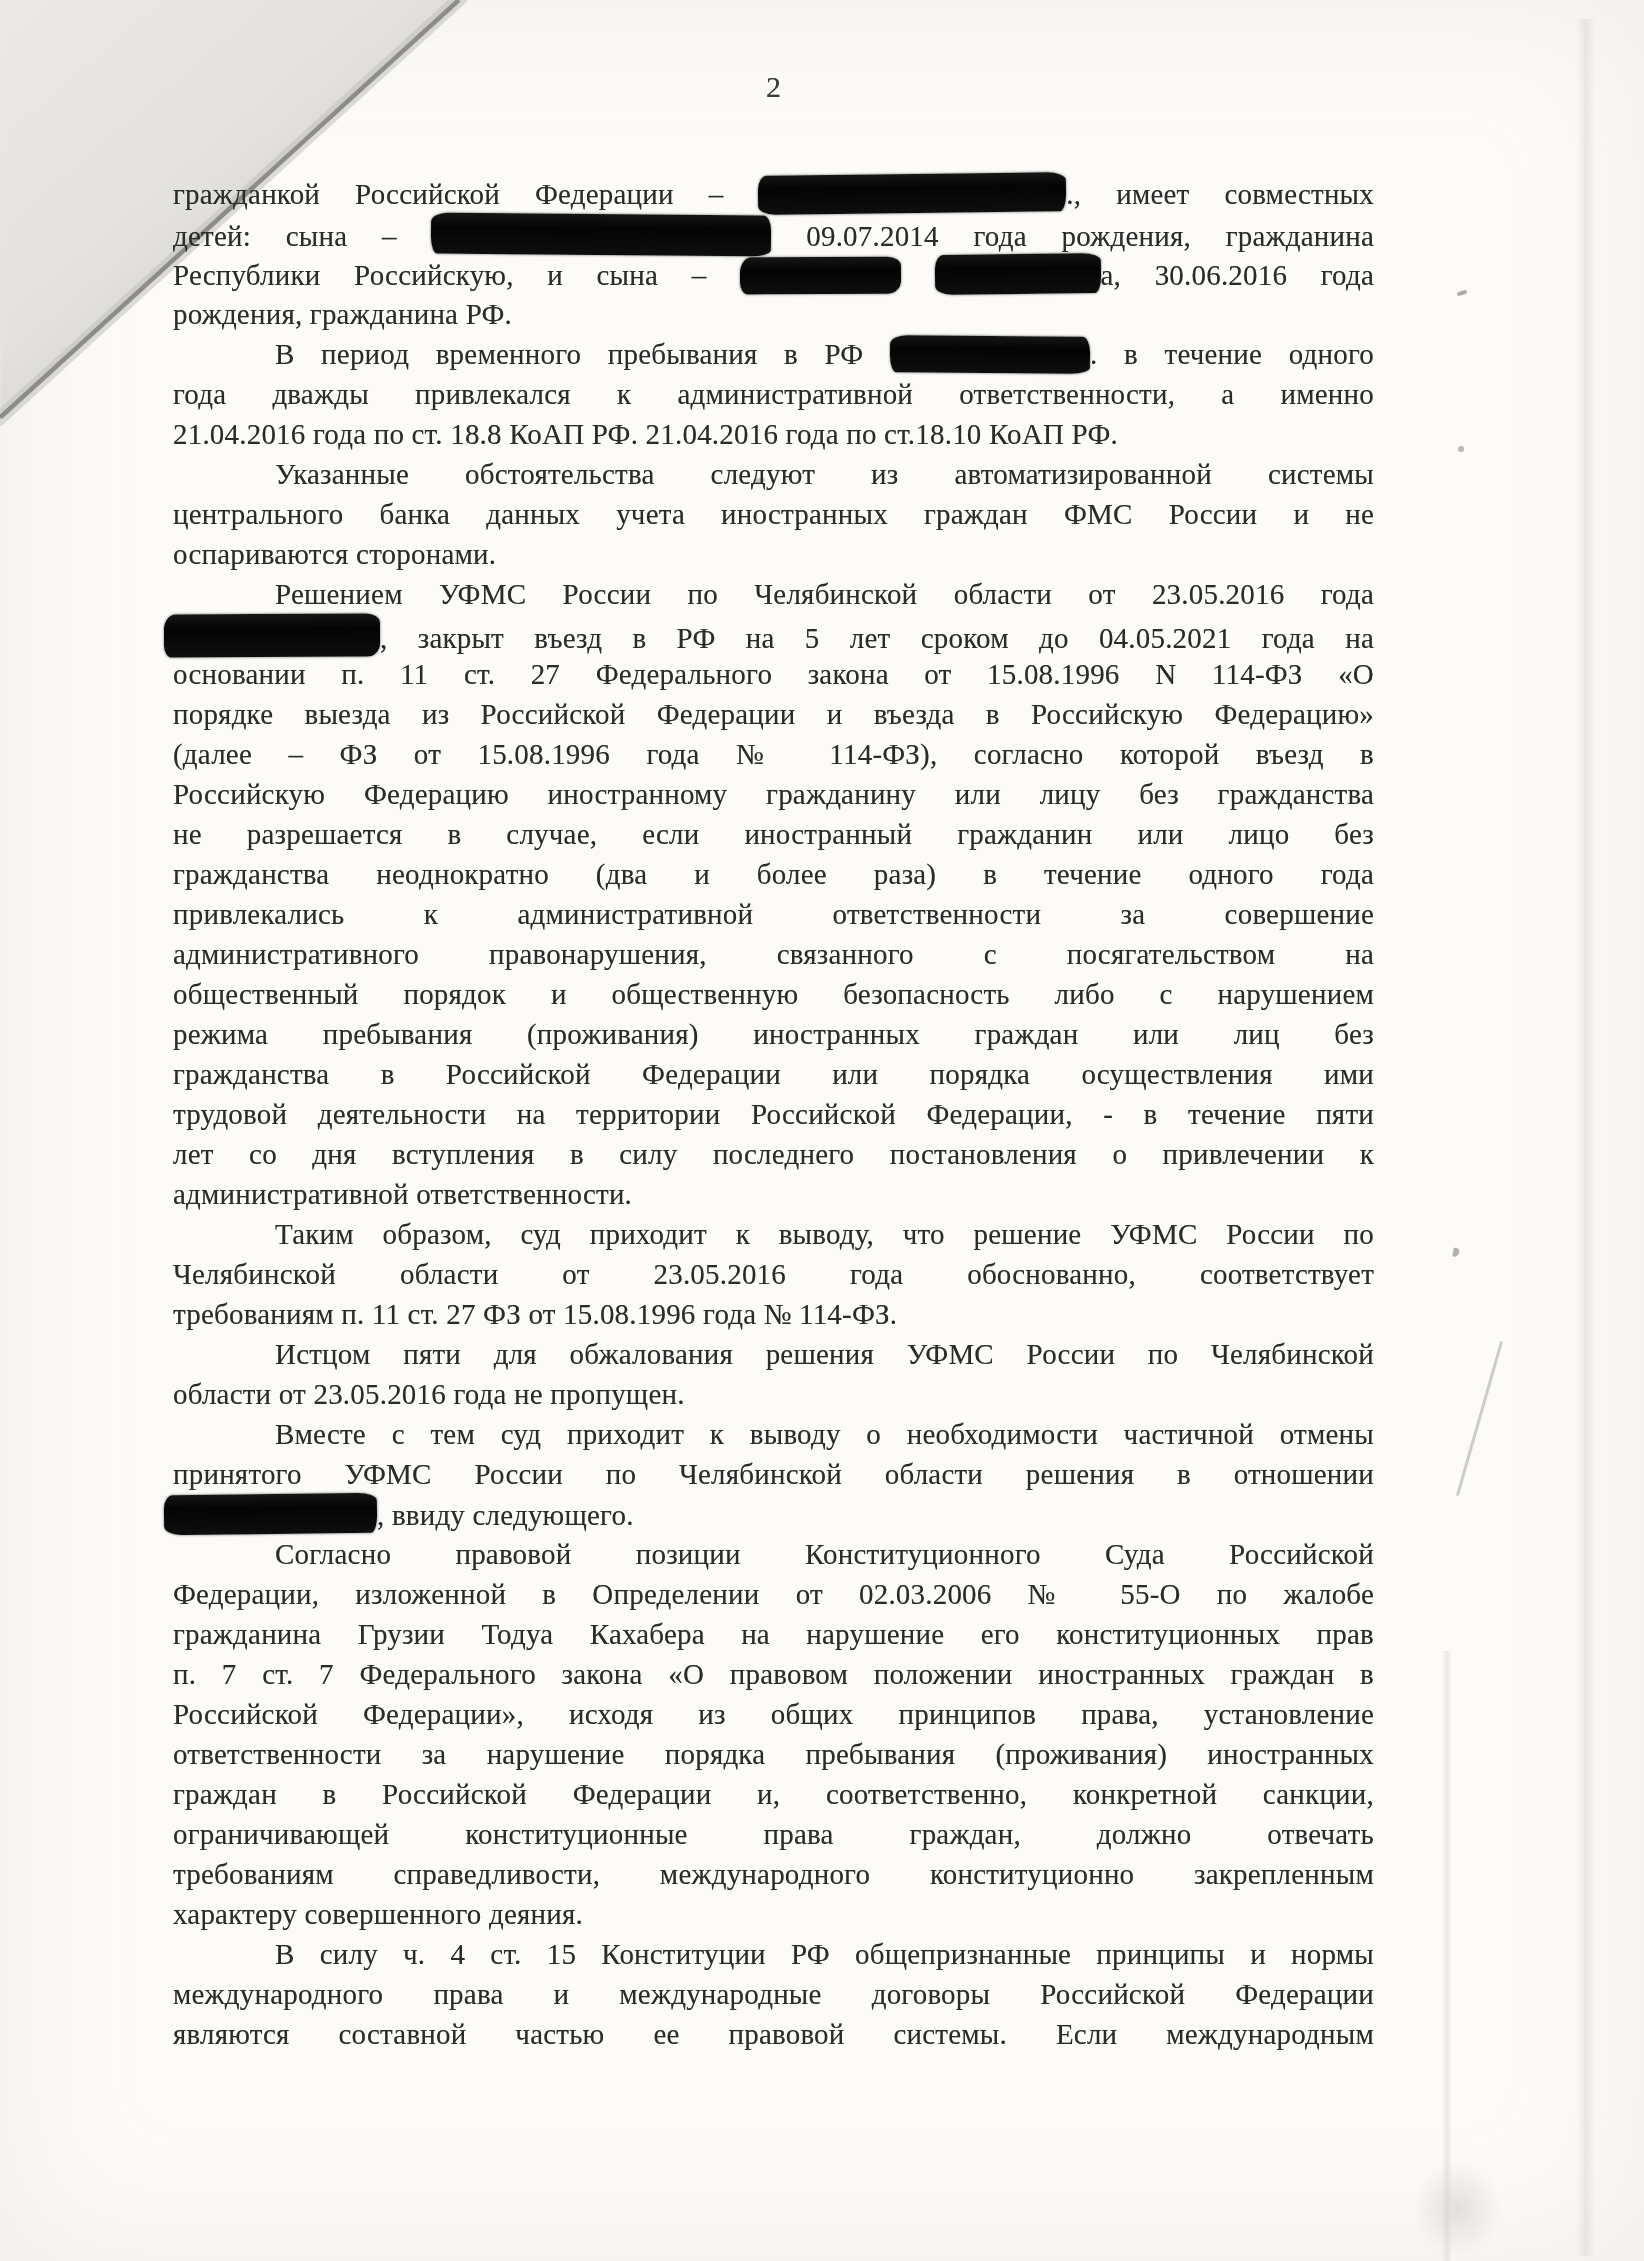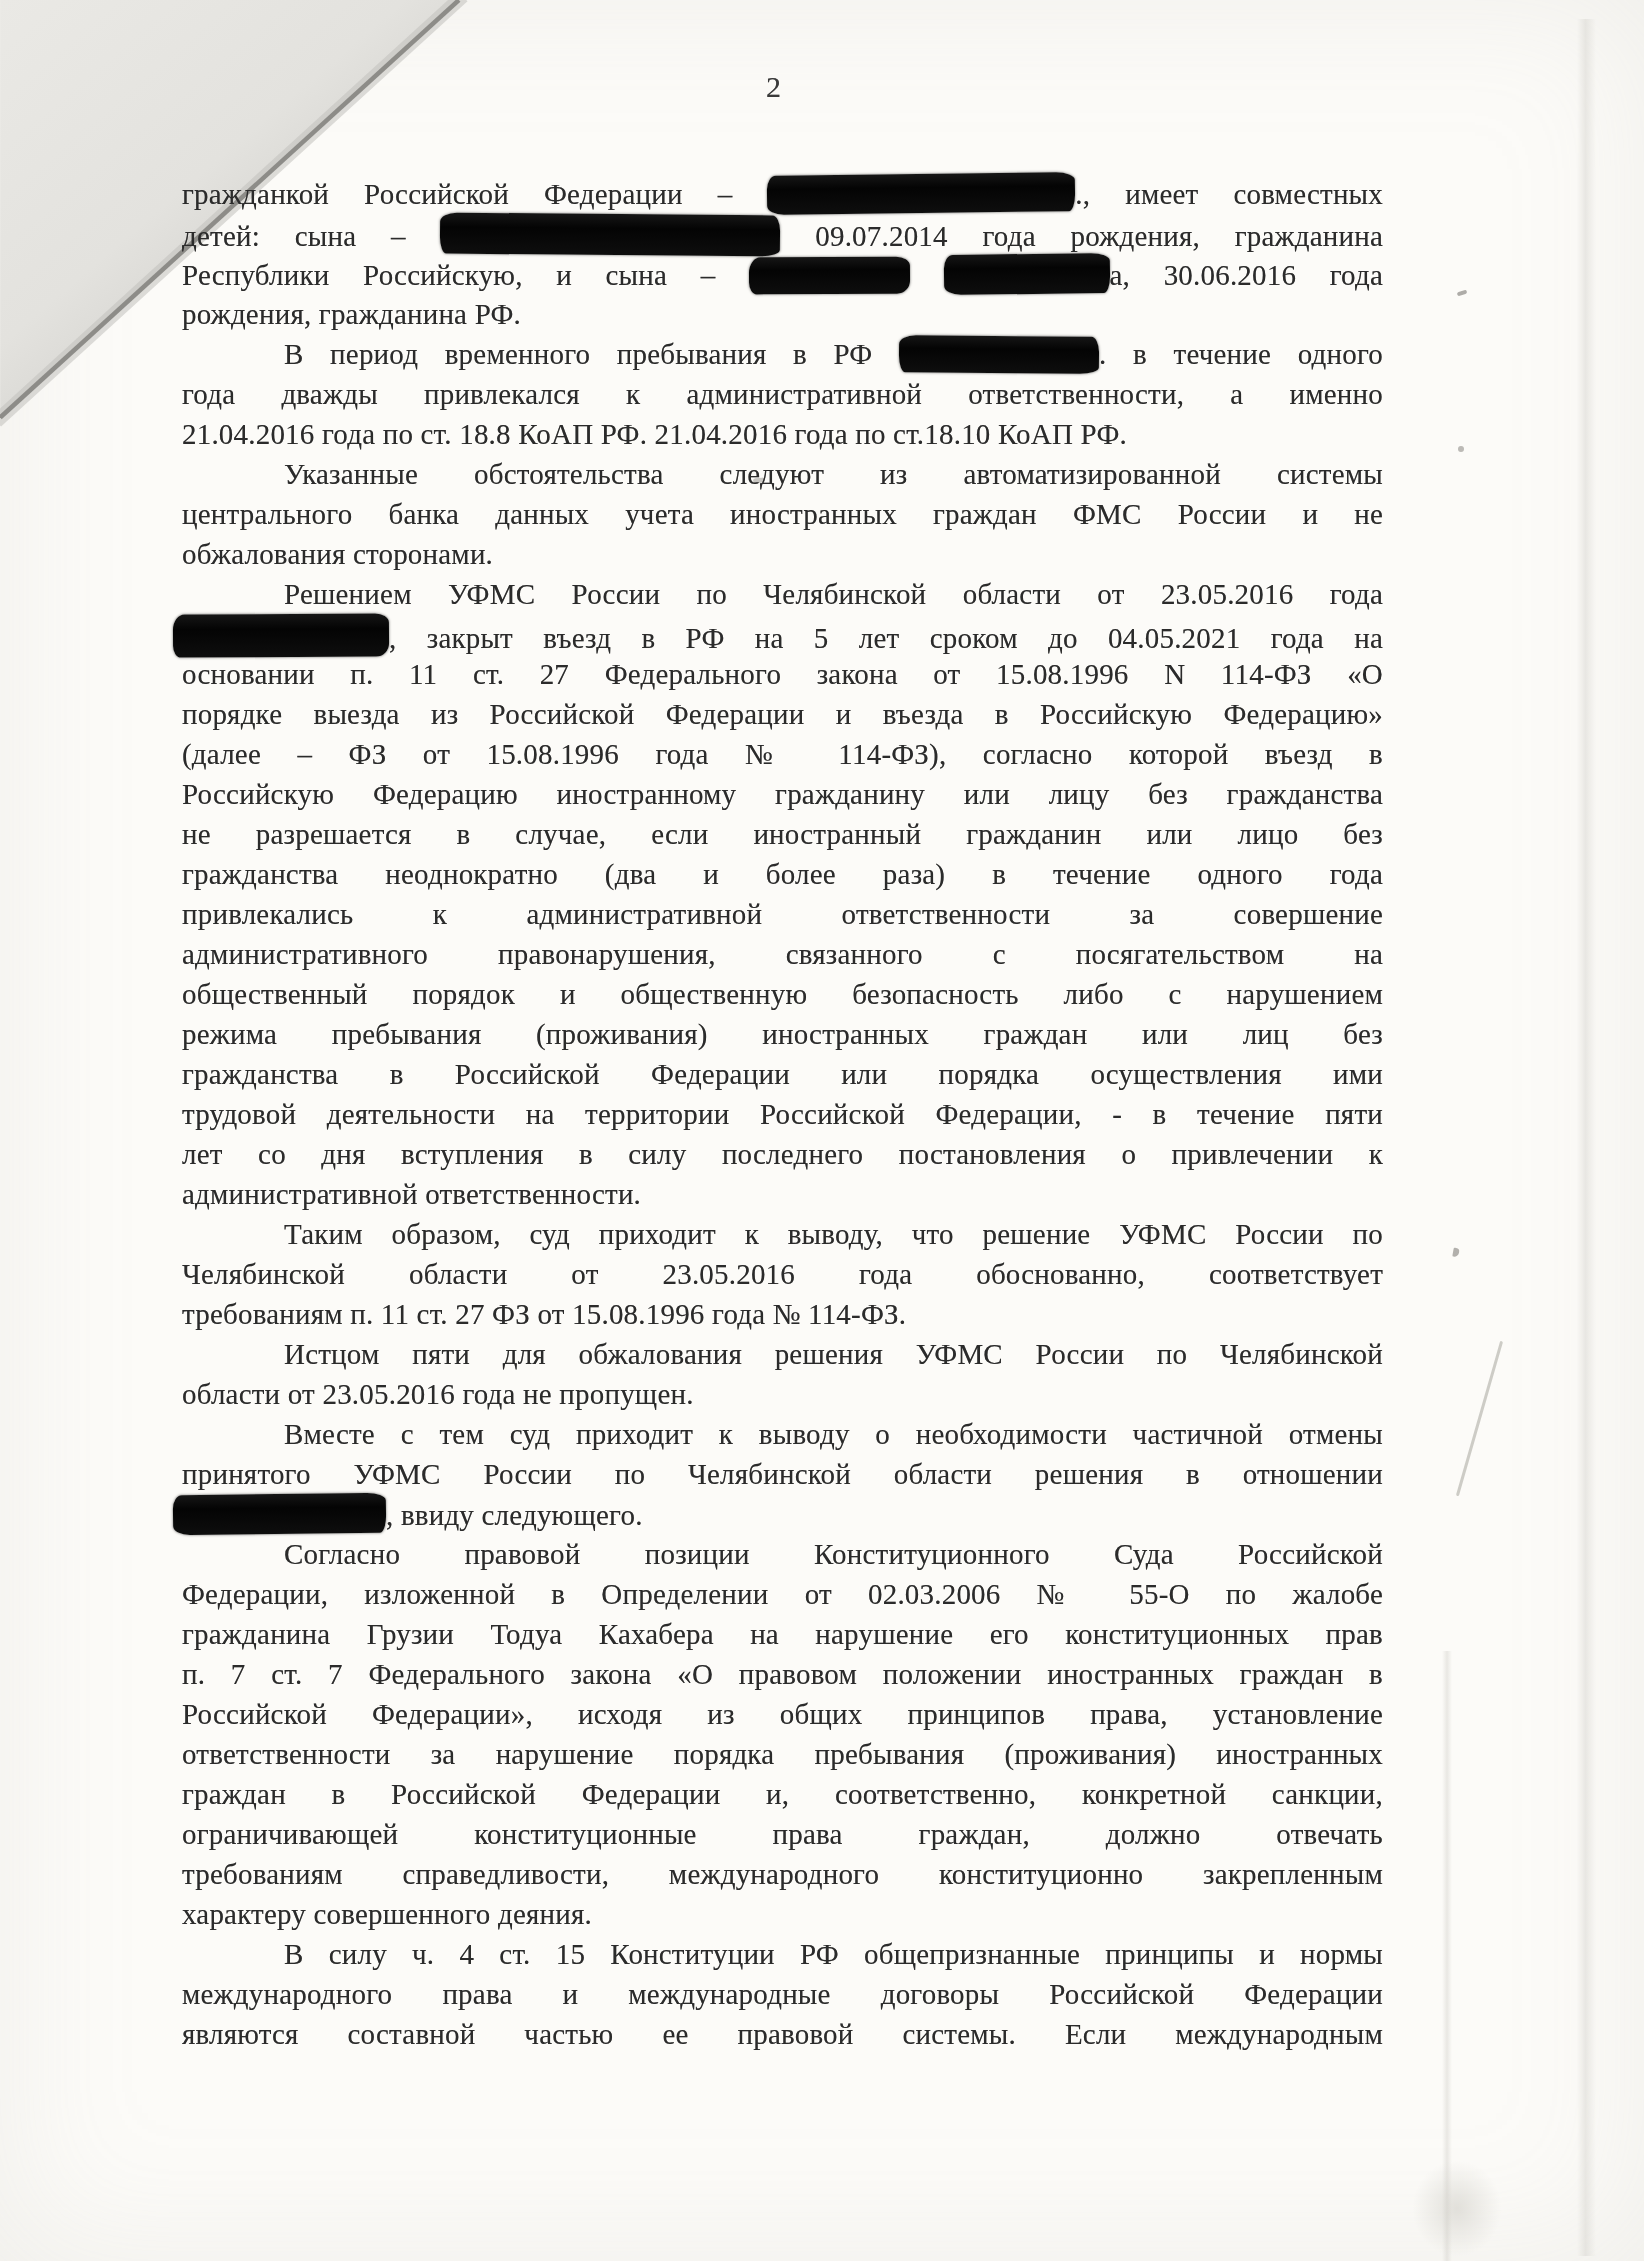--- a/index.html
+++ b/index.html
@@ -53,21 +53,21 @@
     left: 173px; top: 70px;
     width: 1201px;
     text-align: center;
     font-size: 30px;
     color: #3a3a3a;
     text-shadow: 0 0 0.6px rgba(50,50,50,.5);
   }
   
   .doc {
     position: absolute;
-    left: 182px;
+    left: 173px;
     top: 174px;
     width: 1201px;
     font-size: 29px;
     letter-spacing: 0.2px;
     color: #2b2b2b;
     text-shadow: 0 0 0.6px rgba(45,45,45,.45);
   }
   .line {
     height: 40px;
     line-height: 40px;
@@ -122,21 +122,21 @@
   <div class="doc">
       <div class="line"><span class="run">гражданкой Российской Федерации – </span><span class="redact r1" style="width: 308px; height: 39px;"></span><span class="run">., имеет совместных</span></div>
       <div class="line"><span class="run">детей: сына – </span><span class="redact r2" style="width: 340px; height: 41px;"></span><span class="run"> 09.07.2014 года рождения, гражданина</span></div>
       <div class="line"><span class="run">Республики Российскую, и сына – </span><span class="redact r3" style="width: 161px; height: 37px;"></span><span class="run"> </span><span class="redact r1" style="width: 166px; height: 40px;"></span><span class="run">а, 30.06.2016 года</span></div>
       <div class="line last"><span class="run">рождения, гражданина РФ.</span></div>
       <div class="line indent"><span class="run">В период временного пребывания в РФ </span><span class="redact r2" style="width: 200px; height: 37px;"></span><span class="run">. в течение одного</span></div>
       <div class="line"><span class="run">года дважды привлекался к административной ответственности, а именно</span></div>
       <div class="line last"><span class="run">21.04.2016 года по ст. 18.8 КоАП РФ. 21.04.2016 года по ст.18.10 КоАП РФ.</span></div>
       <div class="line indent"><span class="run">Указанные обстоятельства следуют из автоматизированной системы</span></div>
       <div class="line"><span class="run">центрального банка данных учета иностранных граждан ФМС России и не</span></div>
-      <div class="line last"><span class="run">обжалования сторонами.</span></div>
+      <div class="line last"><span class="run">оспариваются сторонами.</span></div>
       <div class="line indent"><span class="run">Решением УФМС России по Челябинской области от 23.05.2016 года</span></div>
       <div class="line"><span class="redact r3 bleed" style="width: 216px; height: 43px;"></span><span class="run">, закрыт въезд в РФ на 5 лет сроком до 04.05.2021 года на</span></div>
       <div class="line"><span class="run">основании п. 11 ст. 27 Федерального закона от 15.08.1996 N 114-ФЗ «О</span></div>
       <div class="line"><span class="run">порядке выезда из Российской Федерации и въезда в Российскую Федерацию»</span></div>
       <div class="line"><span class="run">(далее – ФЗ от 15.08.1996 года № 114-ФЗ), согласно которой въезд в</span></div>
       <div class="line"><span class="run">Российскую Федерацию иностранному гражданину или лицу без гражданства</span></div>
       <div class="line"><span class="run">не разрешается в случае, если иностранный гражданин или лицо без</span></div>
       <div class="line"><span class="run">гражданства неоднократно (два и более раза) в течение одного года</span></div>
       <div class="line"><span class="run">привлекались к административной ответственности за совершение</span></div>
       <div class="line"><span class="run">административного правонарушения, связанного с посягательством на</span></div>

